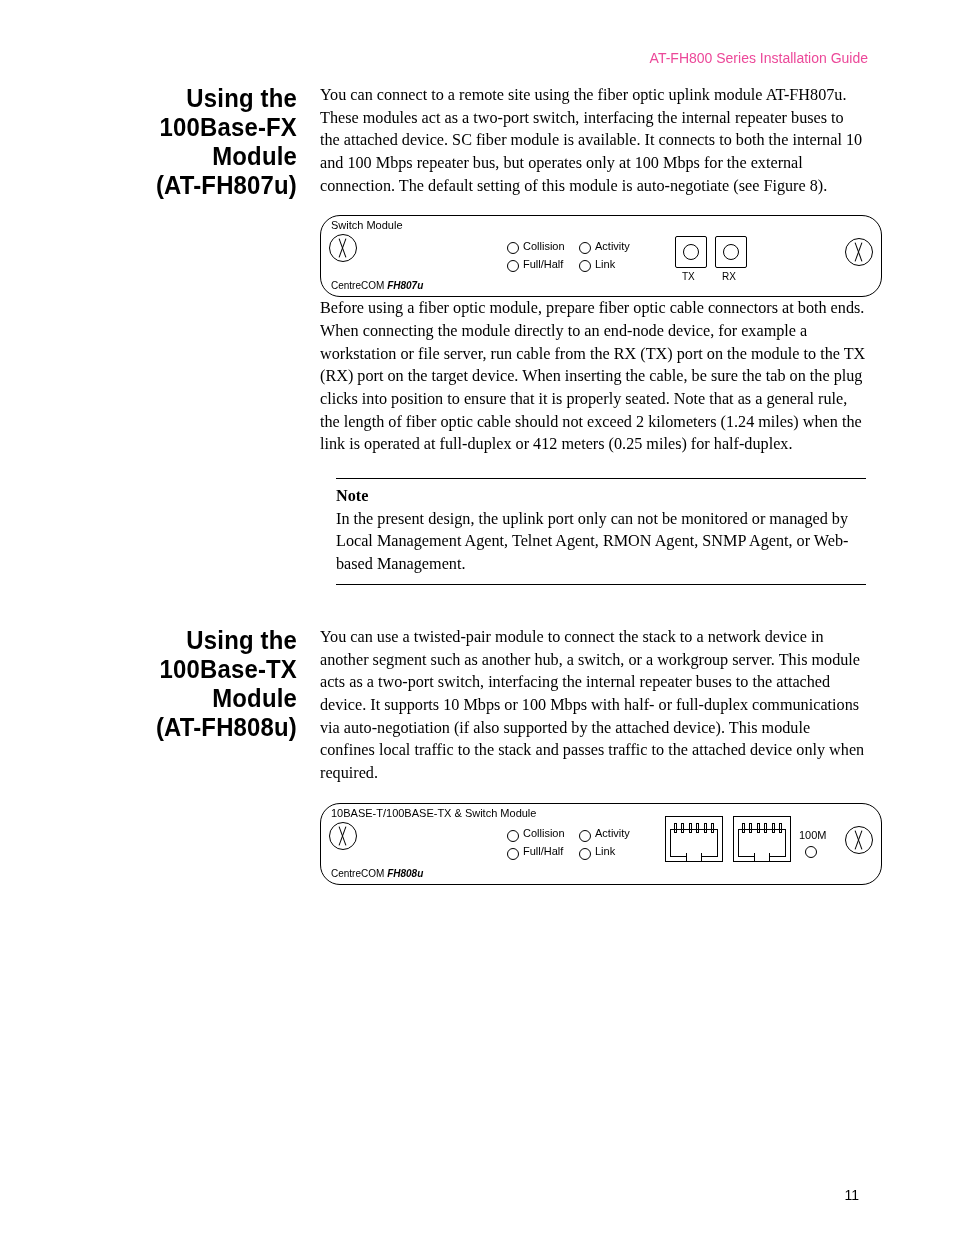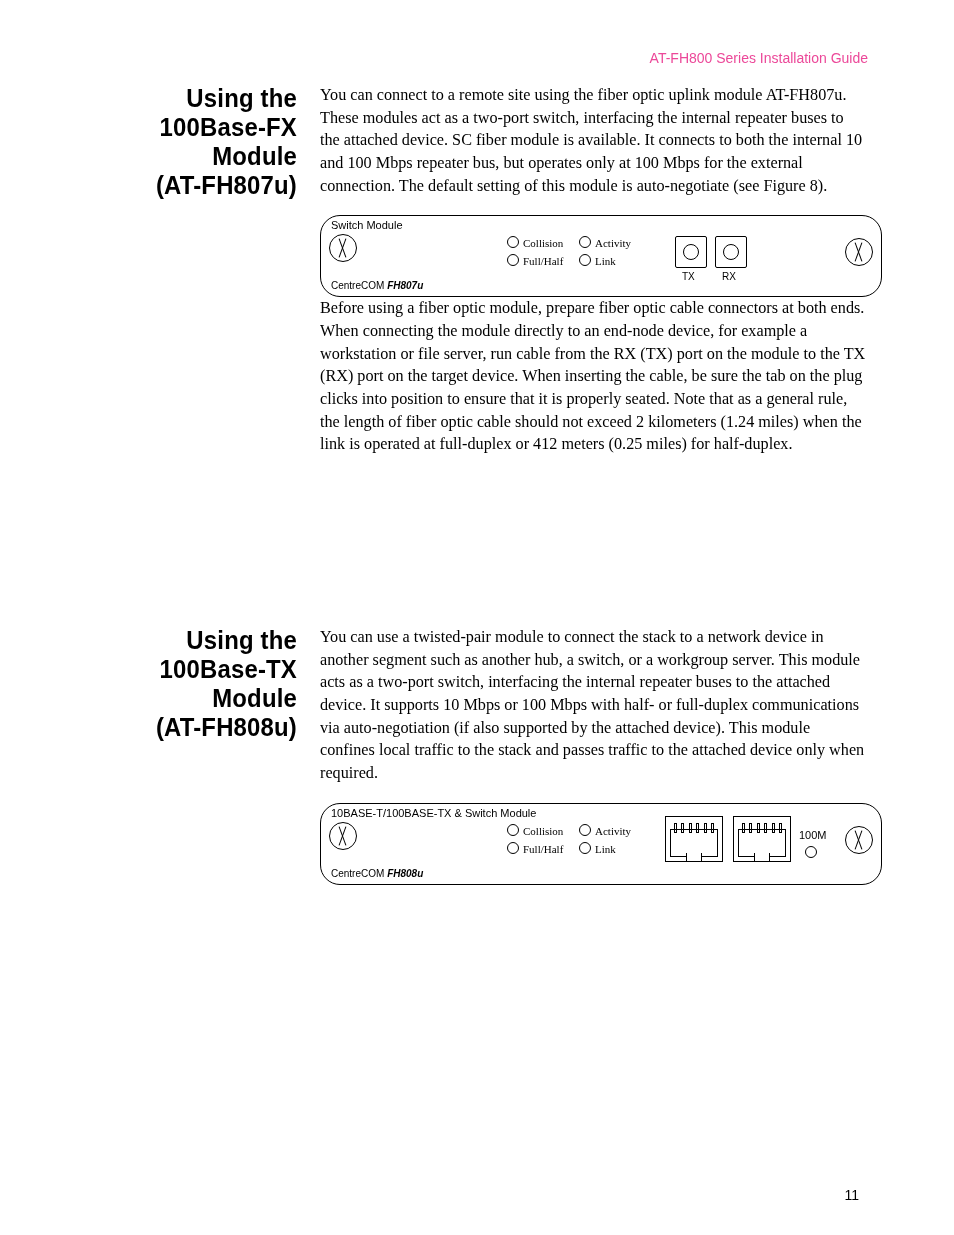--- a/index.html
+++ b/index.html
@@ -105,21 +105,21 @@
   }
   .screw::before { left: 12px; top: 3px; width: 1px; height: 20px; transform: rotate(20deg); }
   .screw::after  { left: 12px; top: 3px; width: 1px; height: 20px; transform: rotate(-20deg); }
   .screw.l { left: 8px;  top: 18px; }
   .screw.r { right: 8px; top: 22px; }
   .led-grid {
     position: absolute;
     left: 186px; top: 20px;
     font-size: 11px;
   }
-  .led-row { display: flex; align-items: flex-start; height: 18px; font-family: Liberation Serif, serif; }
+  .led-row { display: flex; align-items: flex-end; height: 18px; }
   .led-dot {
     width: 10px; height: 10px; border: 1px solid #000; border-radius: 50%;
     margin-right: 4px; display: inline-block;
   }
   .led-label { display: inline-block; min-width: 48px; }
   .led-gap { width: 8px; display:inline-block; }
   .portbox {
     position: absolute;
     border: 1px solid #000;
     width: 30px; height: 30px;
@@ -215,20 +215,24 @@
         <div class="plabel rx">RX</div>
         <div class="screw r"></div>
         <div class="pbrand">
           <span>CentreCOM </span><i>FH807u</i>
         </div>
       </div>
 
 
       <p>Before using a fiber optic module, prepare fiber optic cable connectors at both ends. When connecting the module directly to an end-node device, for example a workstation or file server, run cable from the RX (TX) port on the module to the TX (RX) port on the target device. When inserting the cable, be sure the tab on the plug clicks into position to ensure that it is properly seated. Note that as a general rule, the length of fiber optic cable should not exceed 2 kilometers (1.24 miles) when the link is operated at full-duplex or 412 meters (0.25 miles) for half-duplex.</p>
 
+      <div class="note-box">
+        <div class="ntitle">Note</div>
+        <div>In the present design, the uplink port only can not be monitored or managed by Local Management Agent, Telnet Agent, RMON Agent, SNMP Agent, or Web-based Management.</div>
+      </div>
     </div>
     <div class="clear"></div>
   </div>
 
   <div class="section s2">
     <div class="side-title">
       <span>Using the</span><br>
       <span>100Base-TX</span><br>
       <span>Module</span><br>
       <span>(AT-FH808u)</span>

